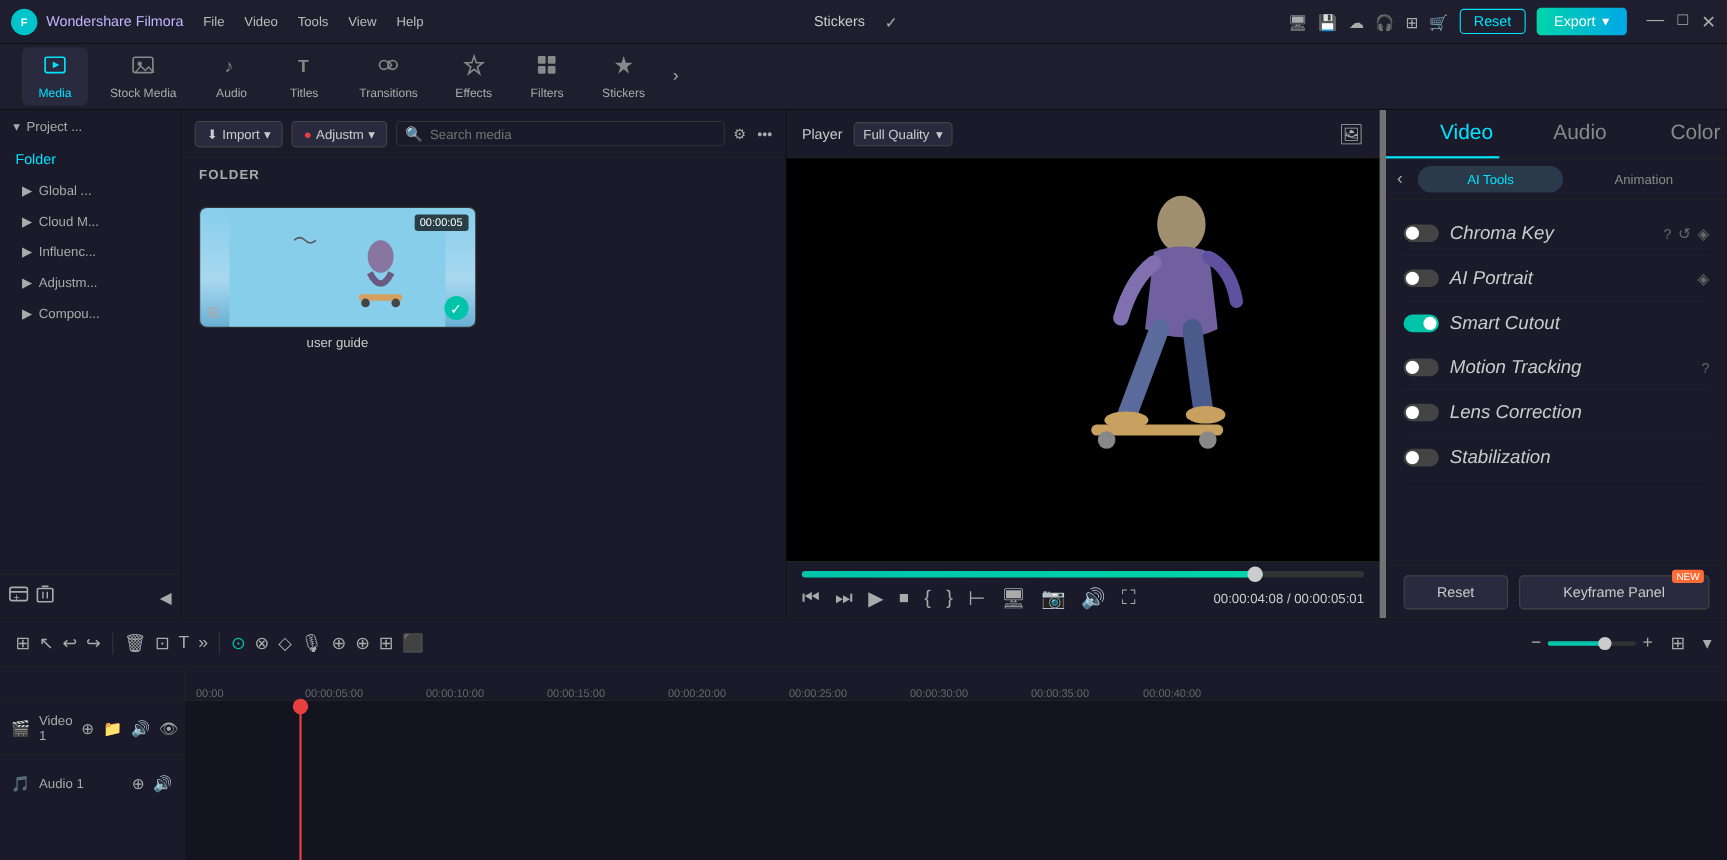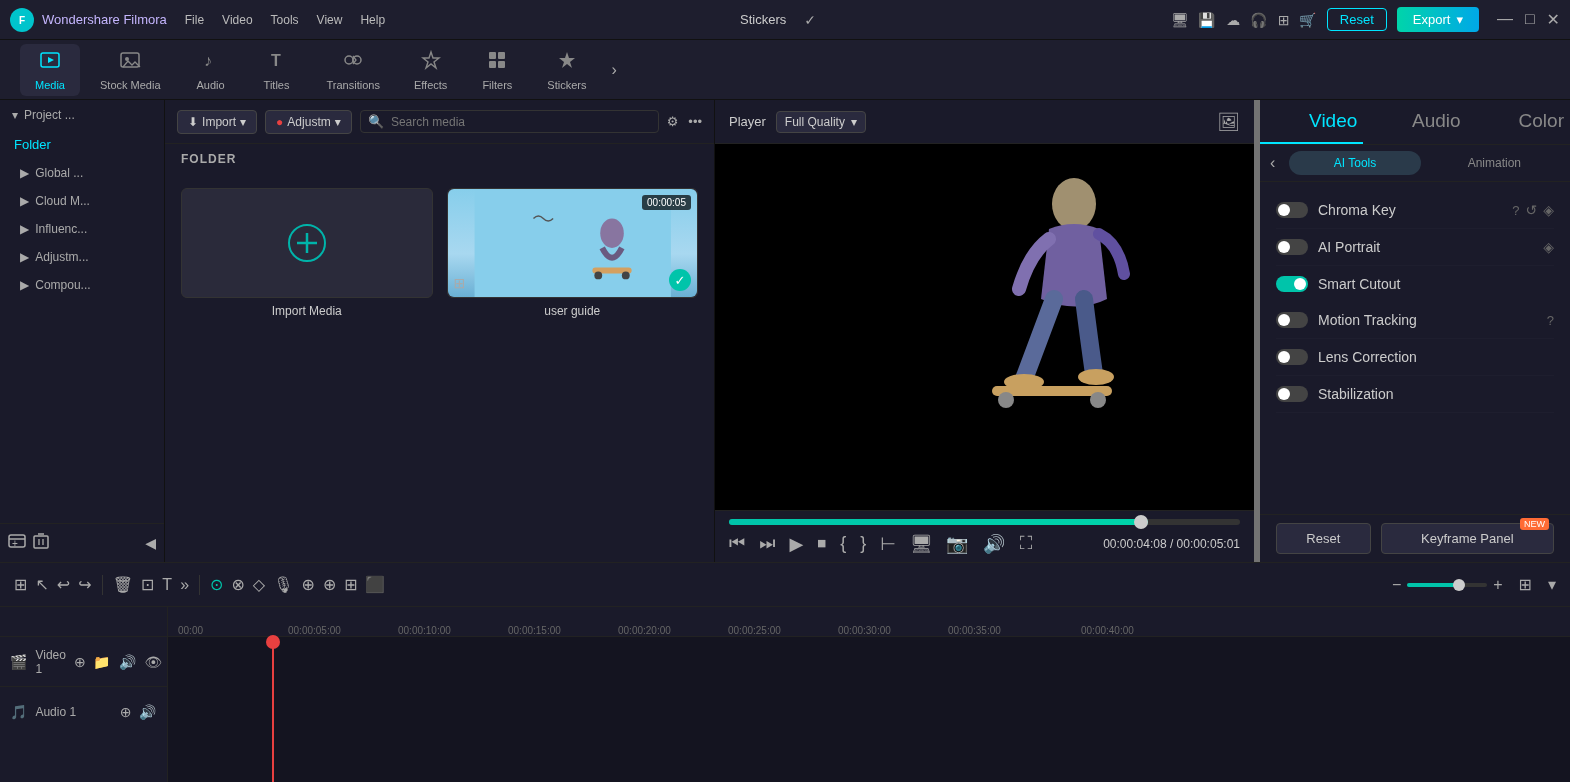--- a/index.html
+++ b/index.html
@@ -301,21 +301,21 @@
       position: relative; cursor: pointer; flex-shrink: 0;
     }
     .toggle-switch.on { background: #00c4aa; }
     .toggle-knob {
       position: absolute; top: 2px; width: 12px; height: 12px;
       background: #fff; border-radius: 50%;
       transition: left 0.2s;
     }
     .toggle-switch.on .toggle-knob { left: 18px; }
     .toggle-switch.off .toggle-knob { left: 2px; }
-    .toggle-label { flex: 1; color: #ccc; font-size: 14px; margin-left: 10px; }
+    .toggle-label { flex: 1; color: #ccc; font-size: 17px; margin-left: 10px; font-style: italic; }
     .toggle-help { color: #666; font-size: 13px; margin-left: 4px; cursor: pointer; }
     .toggle-extra { color: #666; font-size: 14px; cursor: pointer; margin-left: 6px; }
 
     
     .smart-cutout-section {
       display: flex; flex-direction: column; align-items: center;
       padding: 16px 0 8px;
     }
     .smart-cutout-icon {
       width: 64px; height: 64px;
@@ -633,29 +633,20 @@
         <input class="search-box" type="text" placeholder="Search media" style="">
       </div>
       <div class="media-toolbar-icons">
         <span>⚙</span>
         <span>•••</span>
       </div>
     </div>
     <div class="folder-label">FOLDER</div>
     <div class="media-grid">
 
-      <div class="media-card">
-        <div class="media-thumb import-card">
-          <svg width="40" height="40" viewBox="0 0 40 40">
-              <circle cx="20" cy="20" r="18" fill="none" stroke="#00b4aa" stroke-width="2"></circle>
-              <path d="M20 10 v20 M10 20 h20" stroke="#00b4aa" stroke-width="2.5"></path>
-            </svg>
-        </div>
-        <span class="media-label">Import Media</span>
-      </div>
 
       <div class="media-card">
         <div class="media-thumb">
           <div class="skate-scene">
             <svg width="100%" height="100%" viewBox="0 0 200 110">
 
               <rect width="200" height="110" fill="#87ceeb"></rect>
 
               <path d="M60 30 q5-5 10 0 q5 5 10 0" stroke="#555" fill="none" stroke-width="1.5"></path>
 
@@ -856,28 +847,28 @@
         <span class="track-label-text">Audio 1</span>
         <span class="track-icon" style="margin-left:auto;">⊕</span>
         <span class="track-icon">🔊</span>
       </div>
     </div>
 
     <div class="timeline-ruler-area">
 
       <div class="timeline-ruler">
         <div class="ruler-marks">
-          <span class="ruler-mark" style="width:110px;">00:00</span>
+          <span class="ruler-mark" style="width:99px;">00:00</span>
           <span class="ruler-mark" style="width:110px;">00:00:05:00</span>
           <span class="ruler-mark" style="width:110px;">00:00:10:00</span>
           <span class="ruler-mark" style="width:110px;">00:00:15:00</span>
           <span class="ruler-mark" style="width:110px;">00:00:20:00</span>
           <span class="ruler-mark" style="width:110px;">00:00:25:00</span>
           <span class="ruler-mark" style="width:110px;">00:00:30:00</span>
-          <span class="ruler-mark" style="width:133px;">00:00:35:00</span>
+          <span class="ruler-mark" style="width:102px;">00:00:35:00</span>
           <span class="ruler-mark" style="width:110px;">00:00:40:00</span>
         </div>
       </div>
 
       <div class="timeline-track-area" style="position:relative;">
 
         <div class="playhead" style="position:absolute;top:0;left:104px;width:2px;height:160px;background:#e84040;z-index:10;">
           <div class="playhead-top"></div>
         </div>
 

